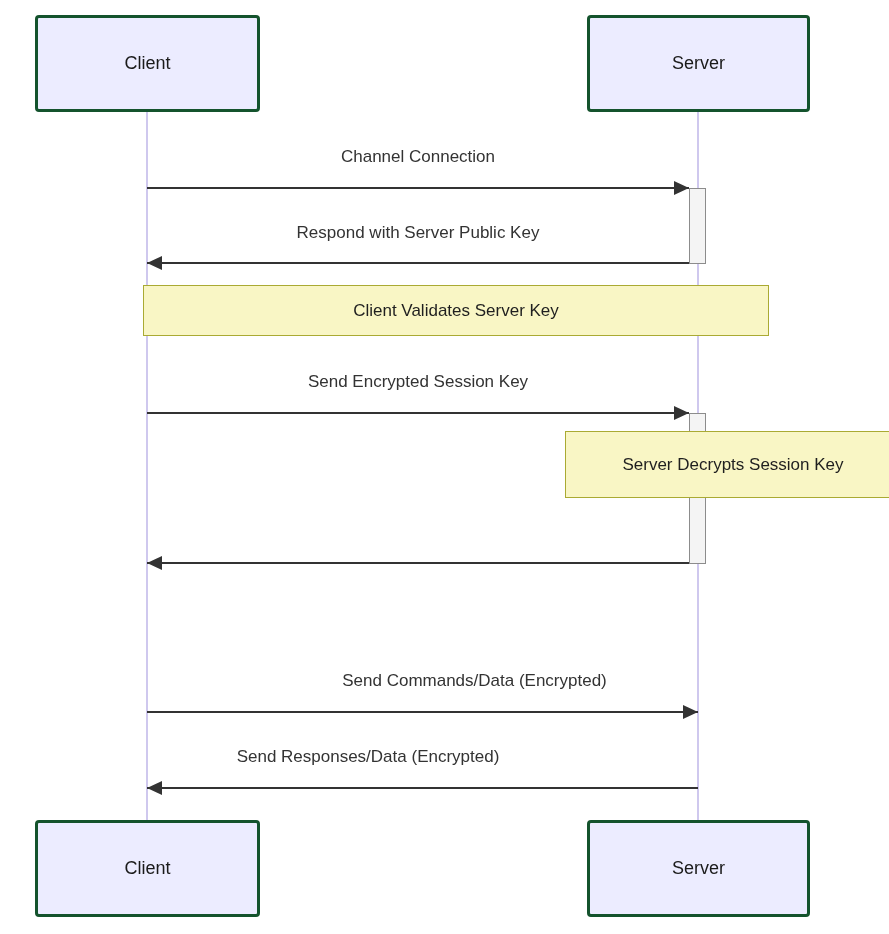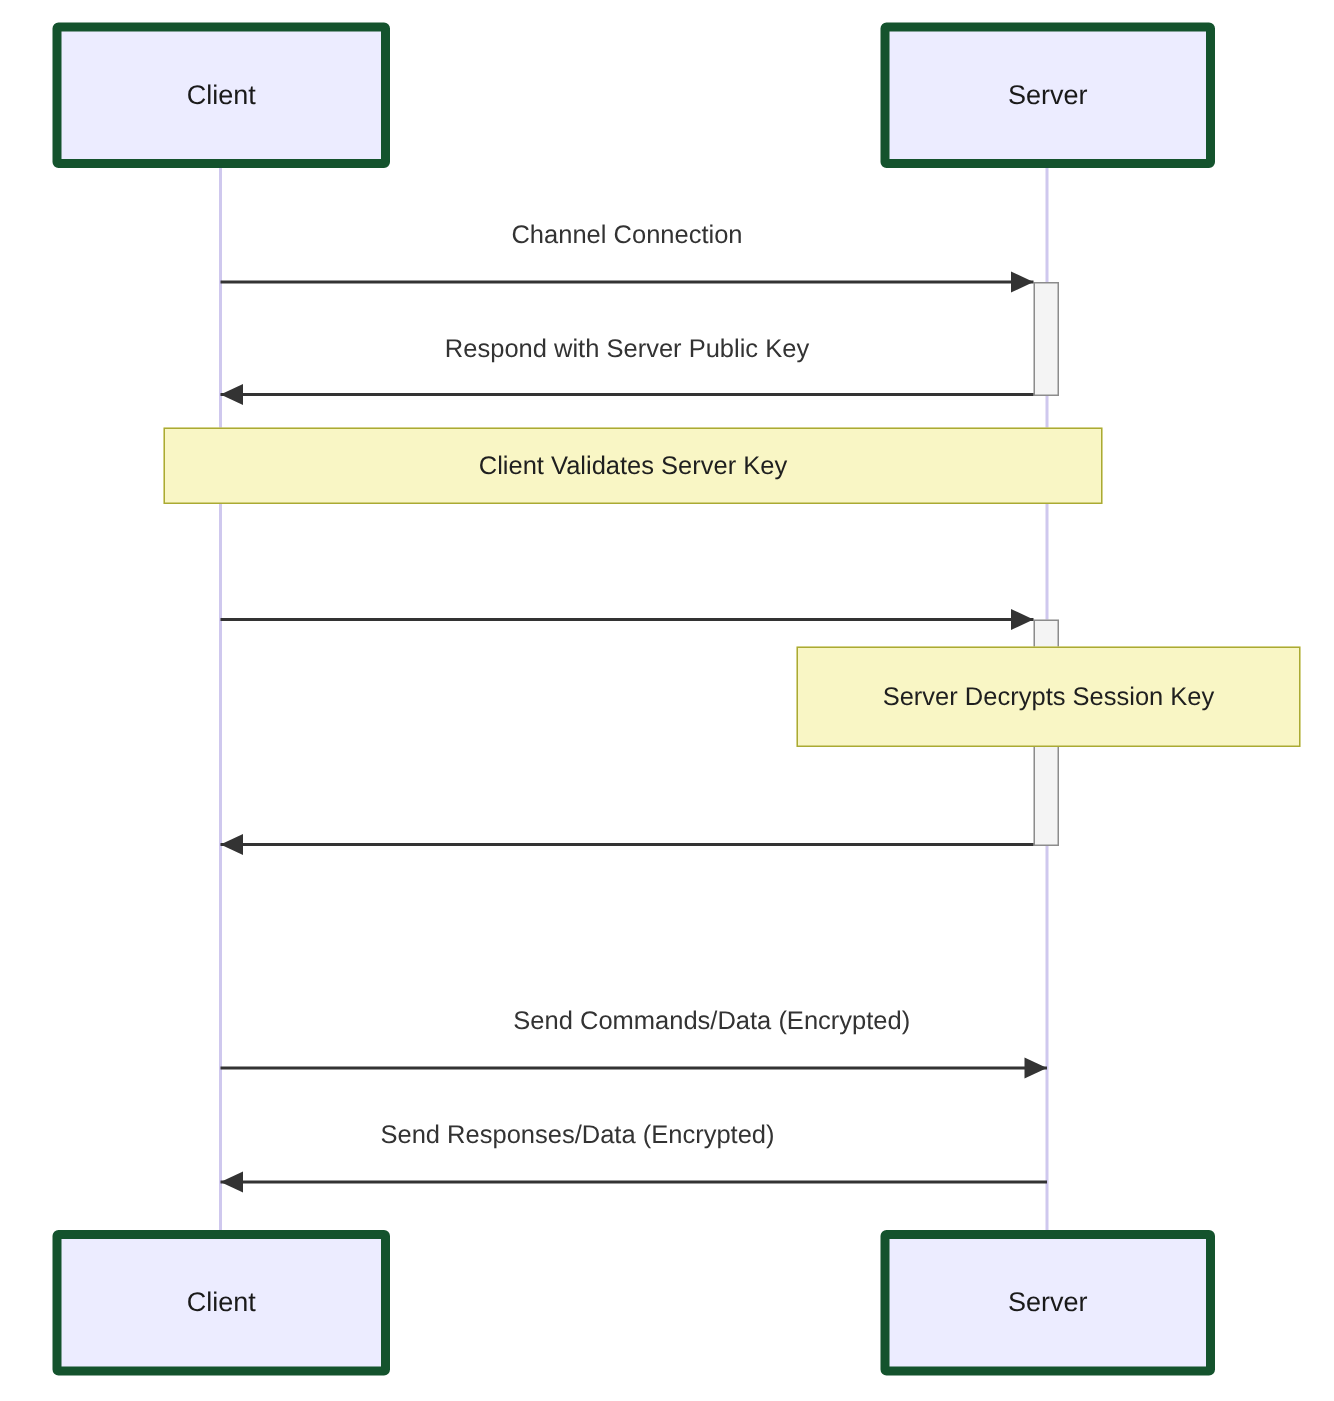--- a/index.html
+++ b/index.html
@@ -11,21 +11,21 @@
   #stage {
     position: relative;
     width: 889px;
     height: 934px;
     background: #ffffff;
     overflow: hidden;
   }
   .actor-box {
     position: absolute;
     background: #ECECFF;
-    border: 6px solid #14532d;
+    border: 3px solid #14532d;
     border-radius: 4px;
     display: flex;
     align-items: center;
     justify-content: center;
     z-index: 5;
     box-sizing: border-box;
   }
   .actor-label {
     font-size: 18px;
     color: #1a1a1a;
@@ -78,20 +78,21 @@
     background: #F9F6C5;
     border: 1px solid #AAAA33;
     display: flex;
     align-items: center;
     justify-content: center;
     font-size: 17px;
     color: #1f1f1f;
     z-index: 7;
     box-sizing: border-box;
     text-align: left;
+    margin-left: 34px;
   }
 </style>
 </head>
 <body>
 
 <div id="stage">
     <div class="lifeline" style="left: 146px; top: 112px; height: 708px;"></div>
     <div class="lifeline" style="left: 697px; top: 112px; height: 708px;"></div>
     <div class="activation" style="left: 689px; top: 188px; width: 17px; height: 76px;"></div>
     <div class="activation" style="left: 689px; top: 413px; width: 17px; height: 151px;"></div>
@@ -106,28 +107,29 @@
     </div>
     <div class="actor-box" style="left: 587px; top: 820px; width: 223px; height: 97px;">
       <span class="actor-label">Server</span>
     </div>
     <div class="msg-label" style="left: 147px; top: 157px; width: 542px;">Channel Connection</div>
     <div class="msg-line" style="left: 147px; top: 187px; width: 542px;"></div>
     <div class="arrowhead right" style="top: 181px; left: 674px;"></div>
     <div class="msg-label" style="left: 147px; top: 233px; width: 542px;">Respond with Server Public Key</div>
     <div class="msg-line" style="left: 147px; top: 262px; width: 542px;"></div>
     <div class="arrowhead left" style="top: 256px; left: 147px;"></div>
+    <div class="msg-label" style="left: 147px; top: 382px; width: 542px;">Send Encrypted Session Key</div>
     <div class="msg-line" style="left: 147px; top: 412px; width: 542px;"></div>
     <div class="arrowhead right" style="top: 406px; left: 674px;"></div>
     <div class="msg-line" style="left: 147px; top: 562px; width: 542px;"></div>
     <div class="arrowhead left" style="top: 556px; left: 147px;"></div>
     <div class="msg-label" style="left: 147px; top: 681px; width: 655px;">Send Commands/Data (Encrypted)</div>
     <div class="msg-line" style="left: 147px; top: 711px; width: 551px;"></div>
     <div class="arrowhead right" style="top: 705px; left: 683px;"></div>
-    <div class="msg-label" style="left: 147px; top: 757px; width: 442px; padding-left: 17px;">Send Responses/Data (Encrypted)</div>
+    <div class="msg-label" style="left: 147px; top: 757px; width: 442px;">Send Responses/Data (Encrypted)</div>
     <div class="msg-line" style="left: 147px; top: 787px; width: 551px;"></div>
     <div class="arrowhead left" style="top: 781px; left: 147px;"></div>
     <div class="note-box" style="left: 109px; top: 285px; width: 626px; height: 51px;">
       <span>Client Validates Server Key</span>
     </div>
     <div class="note-box" style="left: 531px; top: 431px; width: 336px; height: 67px;">
       <span>Server Decrypts Session Key</span>
     </div>
   </div>
 

